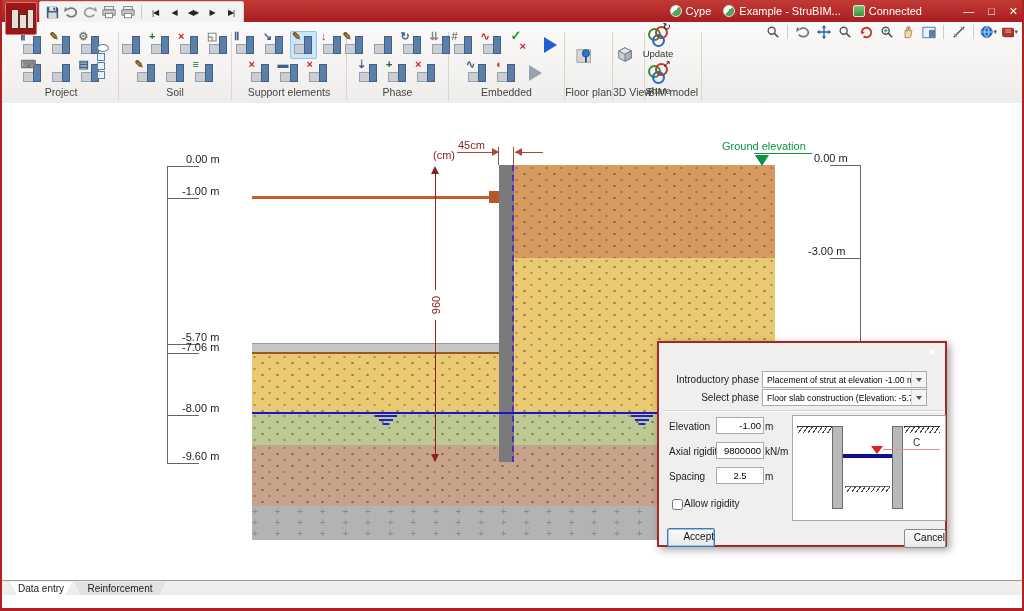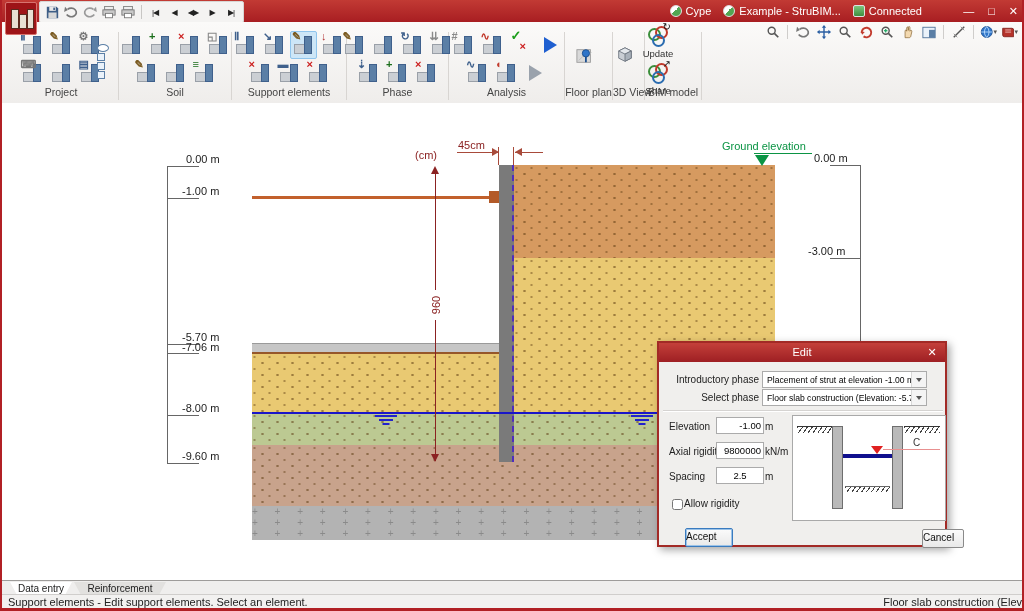--- a/index.html
+++ b/index.html
@@ -56,21 +56,21 @@
   .wtr i{position:absolute;height:2px;background:#2222CC;left:50%;transform:translateX(-50%);}
   
   #dlg{position:absolute;left:655px;top:341px;width:290px;height:206px;background:#F0EFED;border:2px solid #A22A26;box-shadow:3px 3px 8px rgba(0,0,0,.35);box-sizing:border-box;z-index:50;}
   #dlgtitle{position:absolute;left:0;top:0;right:0;height:19px;background:linear-gradient(#C4403A,#9E1F23);color:#fff;font-size:11px;text-align:center;line-height:19px;}
   #dlgclose{position:absolute;right:6px;top:0;width:14px;height:19px;line-height:19px;color:#fff;font-size:11px;text-align:center;cursor:default;}
   .dlabel{position:absolute;font-size:10px;color:#222;white-space:nowrap;}
   .selbox{position:absolute;height:17px;background:#fff;border:1px solid #ABABAB;font-size:8.6px;line-height:16px;padding:0 16px 0 4px;white-space:nowrap;overflow:hidden;box-sizing:border-box;}
   .chev{position:absolute;right:0;top:0;bottom:0;width:14px;border-left:1px solid #D8D8D8;background:#F4F4F4;}
   .chev:after{content:"";position:absolute;left:4px;top:6px;border-left:3px solid transparent;border-right:3px solid transparent;border-top:4px solid #555;}
   .dinput{position:absolute;width:42px;height:15px;border:1px solid #ABABAB;font-family:"Liberation Sans",sans-serif;font-size:9.5px;text-align:right;padding:0 2px;background:#fff;box-sizing:content-box;}
-  .dbtn{position:absolute;height:17px;background:linear-gradient(#FBFBFB,#E9E9E9);border:1px solid #8A8A8A;border-radius:2px;font-size:10px;text-align:left;line-height:16px;color:#111;margin-left:18px;}
+  .dbtn{position:absolute;height:17px;background:linear-gradient(#FBFBFB,#E9E9E9);border:1px solid #8A8A8A;border-radius:2px;font-size:10px;text-align:right;line-height:16px;color:#111;}
   .dbtn.focus{border:1px solid #3A7BBF;box-shadow:inset 0 0 0 1px #9CC3E8;}
   #preview{position:absolute;left:133px;top:72px;width:152px;height:104px;background:#fff;border:1px solid #A9A9A9;}
   .hatch{position:absolute;height:6px;background:repeating-linear-gradient(125deg,#444 0 1px,transparent 1px 4px);}
   .gline{position:absolute;height:1px;background:#333;}
   .pwall{position:absolute;width:11px;height:83px;top:10px;background:#B9B9B9;border:1px solid #6E6E6E;box-sizing:border-box;}
   
   #tabbar{position:absolute;left:0;top:580px;width:100%;height:14px;background:#EFEEED;border-top:1px solid #9E9C9A;}
   .tab{position:absolute;top:1px;height:13px;font-size:10px;line-height:13px;text-align:center;color:#222;clip-path:polygon(0 0,100% 0,calc(100% - 7px) 100%,7px 100%);background:#fff;}
   .tab.inactive{background:#E2E1DF;}
   #statusbar{position:absolute;left:0;top:594px;width:100%;height:14px;background:#F2F1F0;border-top:1px solid #D0CECC;font-size:11px;color:#222;}
@@ -432,21 +432,21 @@
             <div class="ricon">
               <span class="ib1"></span>
               <span class="ib2"></span>
               <span class="iov" style="color:#C23B2E">◖</span>
             </div>
             <div class="ricon">
               <span class="tri" style="left:6px;top:5px;border-top:8px solid transparent;border-bottom:8px solid transparent;border-left:13px solid #9aa2ac"></span>
             </div>
           </div>
         </div>
-        <div class="glabel">Analysis</div>
+        <div class="glabel">Embedded</div>
       </div>
     <div class="rgroup" style="left:563px;width:47px">
         <div class="rows">
           <div class="irow">
             <div class="ricon"><svg width="18" height="20" viewBox="0 0 20 22">
                 <rect x="1" y="4" width="15" height="14" fill="#D9D9D9" stroke="#9a9a9a"></rect>
                 <path d="M3 16l5-5 4 2 5-6" fill="none" stroke="#bbb"></path>
                 <circle cx="11" cy="8" r="4" fill="#2E74C8" stroke="#1A4E90"></circle>
                 <path d="M11 12l0 6" stroke="#1A4E90" stroke-width="2"></path>
               </svg></div>
@@ -543,38 +543,37 @@
         <i style="top:4px;width:14px"></i>
         <i style="top:8px;width:7px"></i>
       </div>
 
     <div class="abs" style="left:250px;top:93px;width:240px;height:3px;background:#C2602C"></div>
     <div class="abs" style="left:487px;top:88px;width:10px;height:12px;background:#B35A28"></div>
 
     <div class="abs" style="left:433px;top:65px;width:1px;height:293px;background:#8B2222"></div>
     <div class="tri abs" style="left:429px;top:63px;border-left:4px solid transparent;border-right:4px solid transparent;border-bottom:8px solid #8B2222"></div>
     <div class="tri abs" style="left:429px;top:351px;border-left:4px solid transparent;border-right:4px solid transparent;border-top:8px solid #8B2222"></div>
-    <div class="dimtxt" style="left:413px;top:46px;width:40px;text-align:left">(cm)</div>
+    <div class="dimtxt" style="left:413px;top:46px;width:40px;text-align:right">(cm)</div>
     <div class="dimtxt" style="left:419px;top:196px;width:30px;text-align:center;transform:rotate(-90deg);background:#fff">960</div>
 
     <div class="dimtxt" style="left:456px;top:36px">45cm</div>
     <div class="redline" style="left:455px;top:49px;width:41px;height:1px"></div>
     <div class="redline" style="left:513px;top:49px;width:28px;height:1px"></div>
     <div class="tri abs" style="left:490px;top:45px;border-top:4px solid transparent;border-bottom:4px solid transparent;border-left:7px solid #A84A3A"></div>
     <div class="tri abs" style="left:513px;top:45px;border-top:4px solid transparent;border-bottom:4px solid transparent;border-right:7px solid #A84A3A"></div>
     <div class="redline" style="left:496px;top:44px;width:1px;height:18px"></div>
     <div class="redline" style="left:511px;top:44px;width:1px;height:18px"></div>
 
     <div class="abs" style="left:720px;top:37px;font-size:11px;color:#0B9444;white-space:nowrap">Ground elevation</div>
     <div class="abs" style="left:752px;top:50px;width:58px;height:1px;background:#0B9444"></div>
     <div class="tri abs" style="left:753px;top:52px;border-left:7px solid transparent;border-right:7px solid transparent;border-top:11px solid #0B9444"></div>
   </div>
 
   <div id="dlg">
-    <div id="dlgtitle">Edit</div>
     <div id="dlgclose">✕</div>
 
     <div class="dlabel" style="left:6px;top:31px;width:94px;text-align:right">Introductory phase</div>
     <div class="selbox" style="left:103px;top:28px;width:165px"><span>Placement of strut at elevation -1.00 m</span><span class="chev"></span></div>
     <div class="dlabel" style="left:6px;top:49px;width:94px;text-align:right">Select phase</div>
     <div class="selbox" style="left:103px;top:46px;width:165px"><span>Floor slab construction (Elevation: -5.70 m)</span><span class="chev"></span></div>
 
     <div class="abs" style="left:4px;top:67px;width:280px;height:1px;background:#D5D3D1;border-bottom:1px solid #FFF"></div>
 
     <div class="dlabel" style="left:10px;top:78px">Elevation</div>
@@ -608,18 +607,14 @@
     </div>
 
     <div class="dbtn focus" style="left:8px;top:185px;width:46px">Accept</div>
     <div class="dbtn" style="left:245px;top:186px;width:40px">Cancel</div>
   </div>
 
   <div id="tabbar">
     <div class="tab" style="left:8px;width:62px">Data entry</div>
     <div class="tab inactive" style="left:72px;width:92px">Reinforcement</div>
   </div>
-  <div id="statusbar">
-    <div id="statusL">Support elements - Edit support elements. Select an element.</div>
-    <div id="statusR">Floor slab construction (Elev</div>
-  </div>
   <div id="bottomedge"></div>
 </div>
 
 </body></html>

